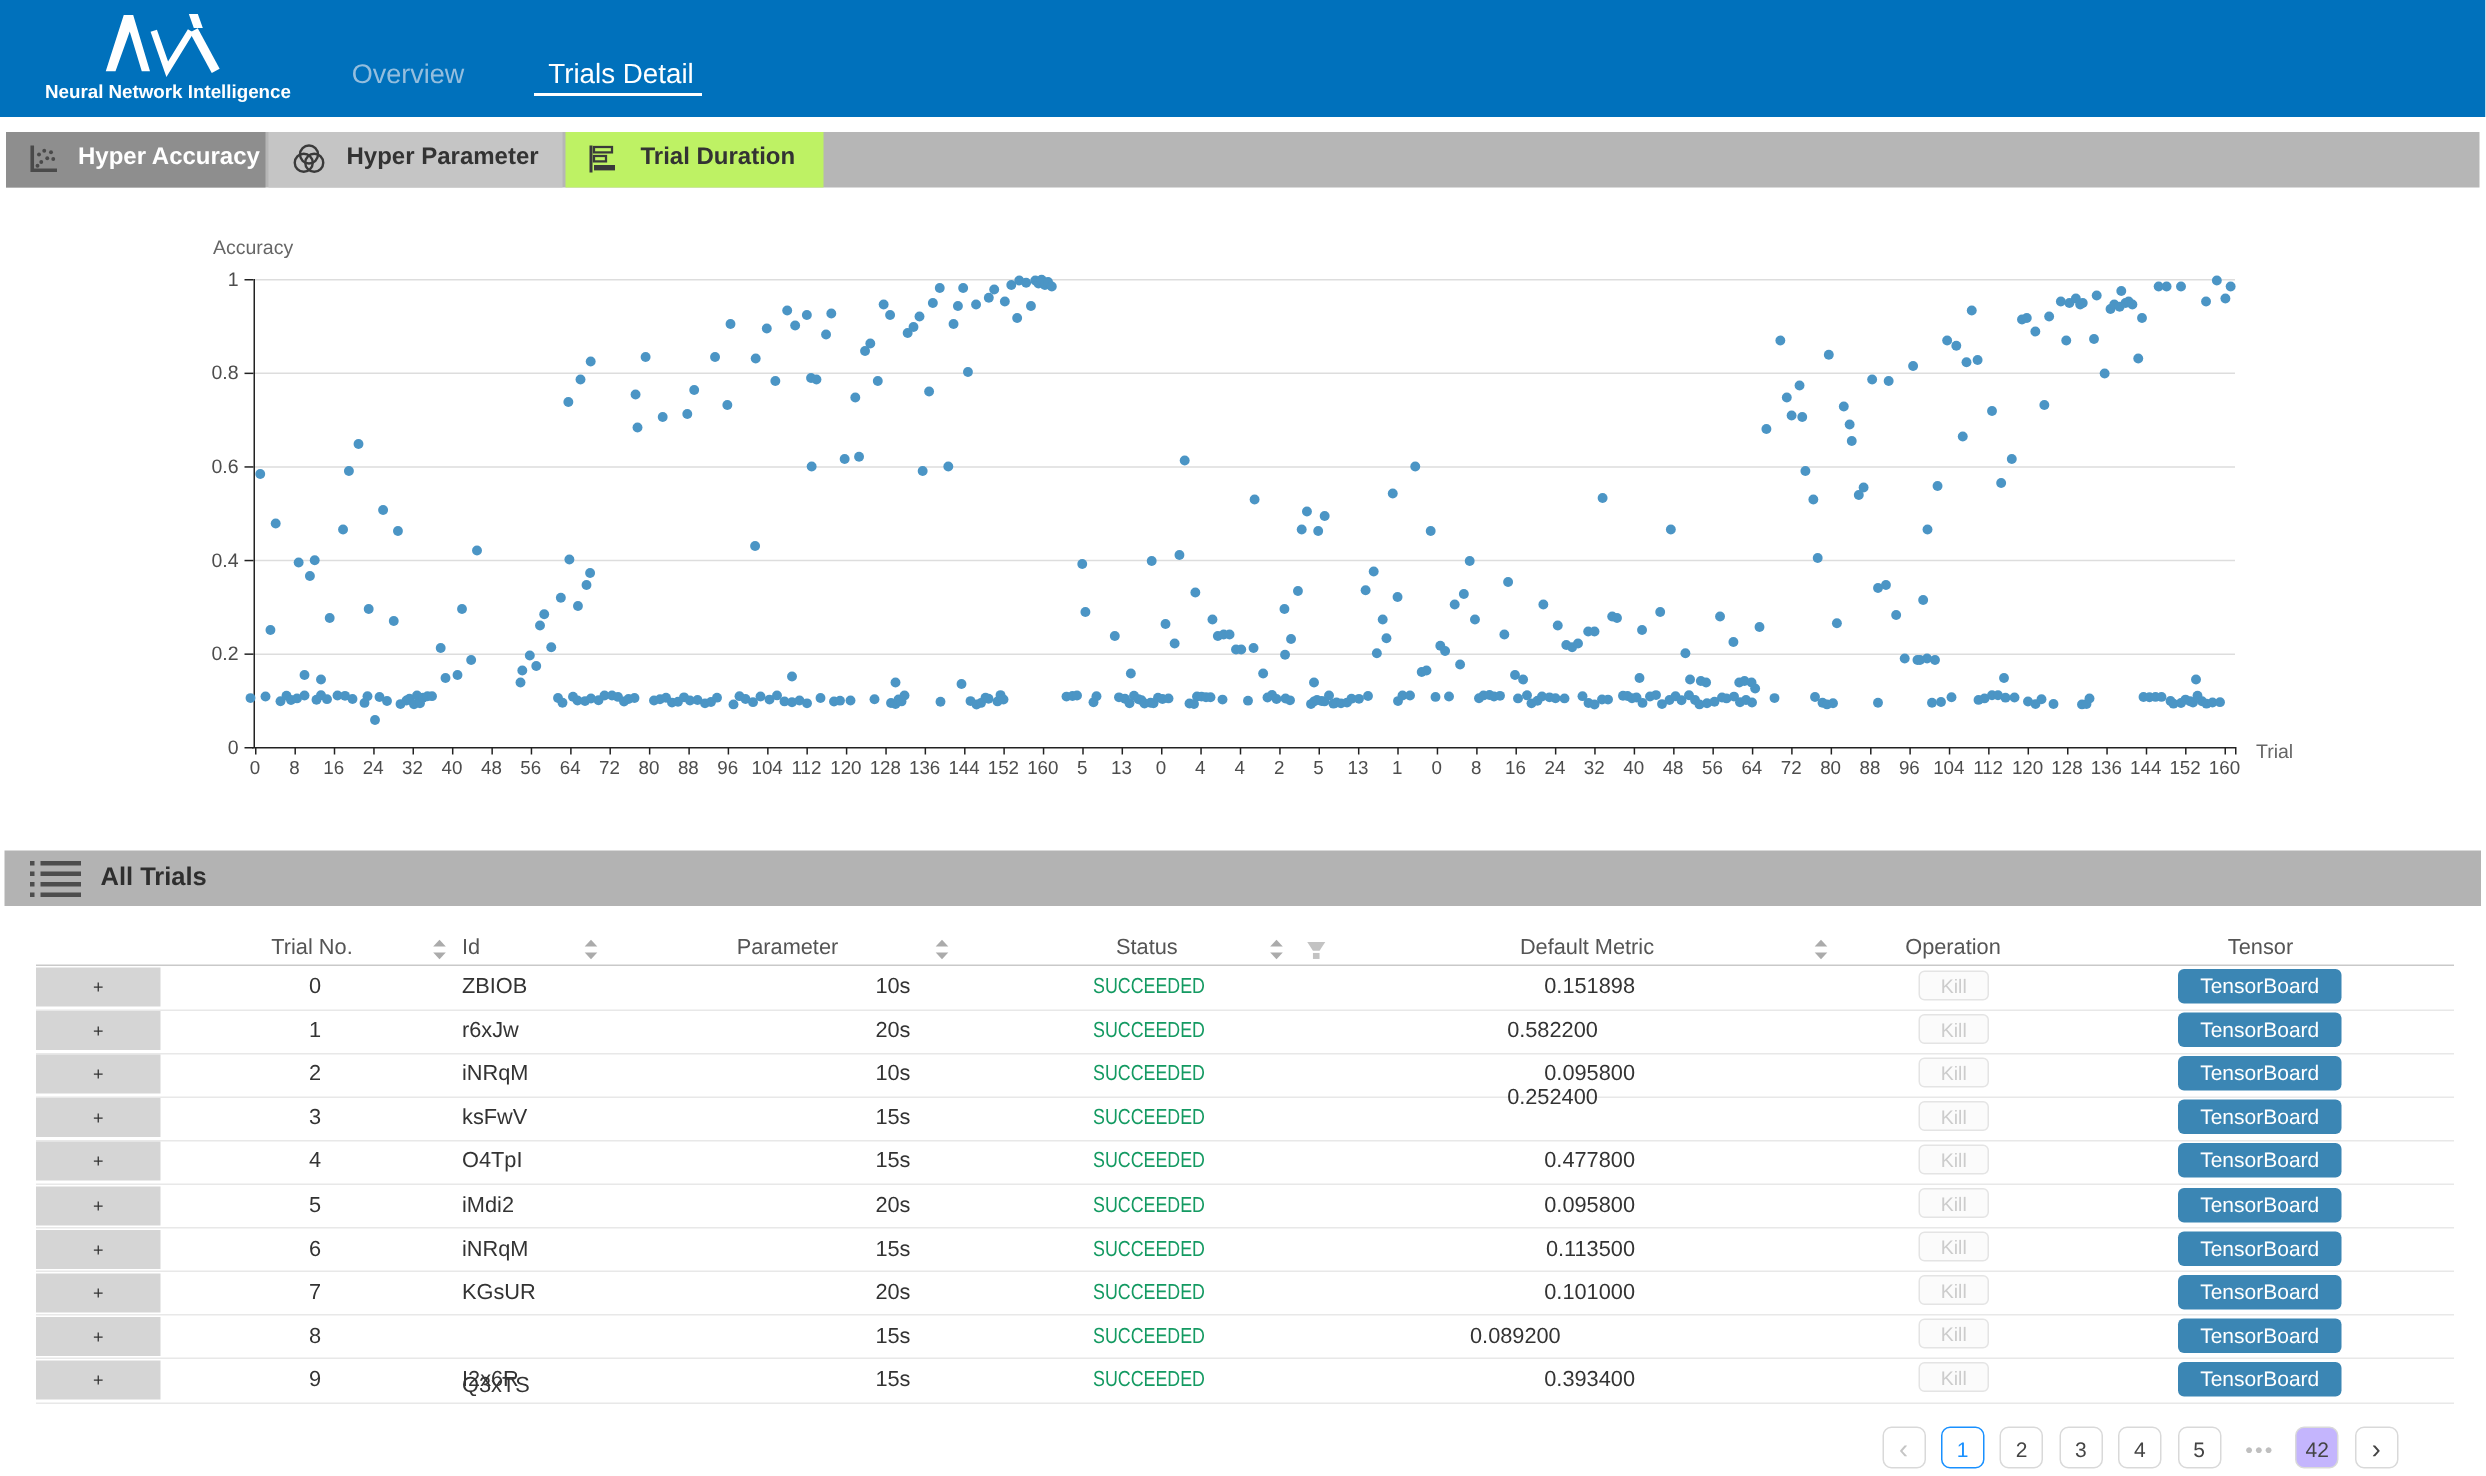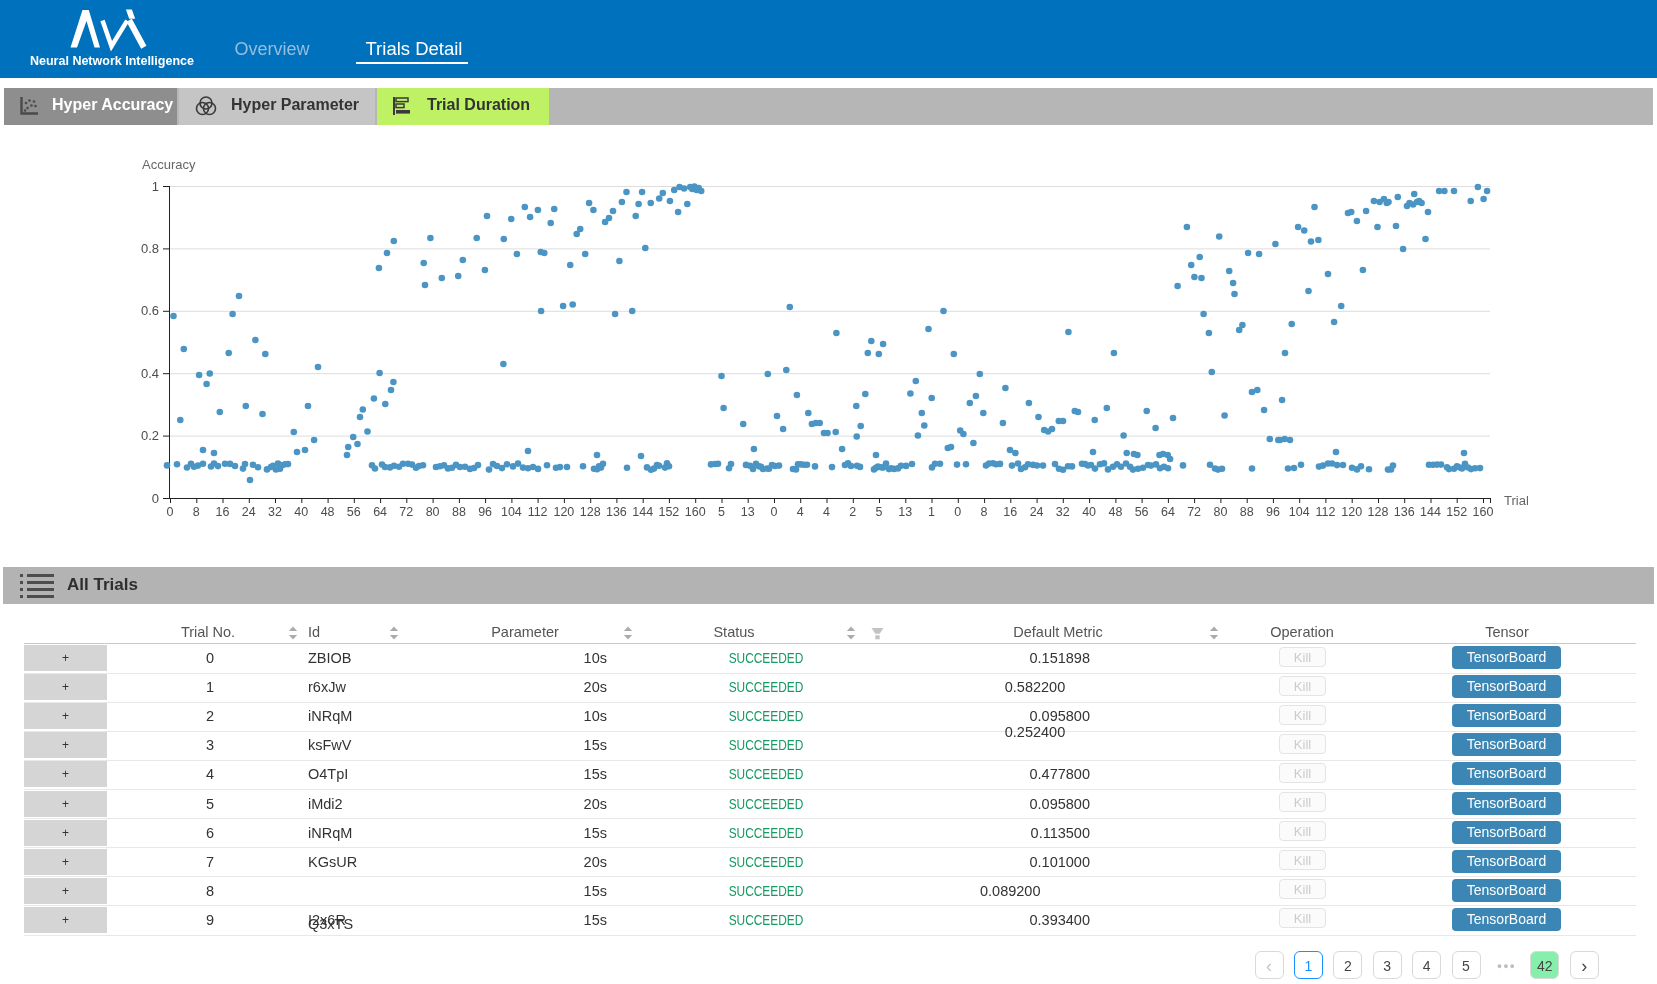--- a/index.html
+++ b/index.html
@@ -649,21 +649,21 @@
 <div class="ht" style="left:308px;top:624px;width:60px;">Id</div>
 <svg width="10" height="14" viewBox="0 0 10 14" style="position:absolute;top:626px;left:389px;">
     <path d="M5 0.5 L9.2 5 L0.8 5 Z" fill="#ababab"></path>
     <path d="M5 13.5 L9.2 9 L0.8 9 Z" fill="#ababab"></path>
   </svg>
 <div class="ht" style="left:475px;top:624px;width:100px;text-align:center;">Parameter</div>
 <svg width="10" height="14" viewBox="0 0 10 14" style="position:absolute;top:626px;left:623px;">
     <path d="M5 0.5 L9.2 5 L0.8 5 Z" fill="#ababab"></path>
     <path d="M5 13.5 L9.2 9 L0.8 9 Z" fill="#ababab"></path>
   </svg>
-<div class="ht" style="left:684px;top:624px;width:100px;text-align:center;">Status</div>
+<div class="ht" style="left:744px;top:624px;width:100px;text-align:left;">Status</div>
 <svg width="10" height="14" viewBox="0 0 10 14" style="position:absolute;top:626px;left:846px;">
     <path d="M5 0.5 L9.2 5 L0.8 5 Z" fill="#ababab"></path>
     <path d="M5 13.5 L9.2 9 L0.8 9 Z" fill="#ababab"></path>
   </svg>
 <svg width="13" height="12" viewBox="0 0 13 12" style="position:absolute;top:628px;left:871px;">
     <path d="M0.5 0 L12.5 0 L8.7 5.8 L4.3 5.8 Z" fill="#c3c3c3"></path>
     <rect x="4.3" y="7.3" width="4.4" height="4" fill="#c3c3c3"></rect>
   </svg>
 <div class="ht" style="left:1008px;top:624px;width:100px;text-align:center;">Default Metric</div>
 <svg width="10" height="14" viewBox="0 0 10 14" style="position:absolute;top:626px;left:1209px;">
@@ -763,13 +763,13 @@
 <div class="ct" style="left:980px;top:912.0px;width:110px;text-align:right;">0.393400</div>
 <div style="position:absolute;left:1279px;top:908.4px;width:47px;height:20px;border:1px solid #e4e4e4;border-radius:4px;background:#fbfbfb;color:#ccc;font-size:13px;text-align:center;line-height:20px;">Kill</div>
 <div style="position:absolute;left:1452px;top:907.9px;width:109px;height:23px;border-radius:4px;background:#3b86b4;color:#fff;font-size:14px;text-align:center;line-height:23px;">TensorBoard</div>
 <div style="position:absolute;left:1254.5px;top:951px;width:29px;height:28px;border:1px solid #d9d9d9;border-radius:6px;background:#fff;color:#c5c5c5;font-size:18px;text-align:center;line-height:28px;">‹</div>
 <div style="position:absolute;left:1293.9px;top:951px;width:29px;height:28px;border:1px solid #1890ff;border-radius:6px;background:#fff;color:#1890ff;font-size:14px;text-align:center;line-height:28px;">1</div>
 <div style="position:absolute;left:1333.3px;top:951px;width:29px;height:28px;border:1px solid #d9d9d9;border-radius:6px;background:#fff;color:#444;font-size:14px;text-align:center;line-height:28px;">2</div>
 <div style="position:absolute;left:1372.7px;top:951px;width:29px;height:28px;border:1px solid #d9d9d9;border-radius:6px;background:#fff;color:#444;font-size:14px;text-align:center;line-height:28px;">3</div>
 <div style="position:absolute;left:1412.1px;top:951px;width:29px;height:28px;border:1px solid #d9d9d9;border-radius:6px;background:#fff;color:#444;font-size:14px;text-align:center;line-height:28px;">4</div>
 <div style="position:absolute;left:1451.5px;top:951px;width:29px;height:28px;border:1px solid #d9d9d9;border-radius:6px;background:#fff;color:#444;font-size:14px;text-align:center;line-height:28px;">5</div>
 <div style="position:absolute;left:1490.9px;top:951px;width:31px;height:30px;text-align:center;line-height:30px;color:#bfbfbf;font-size:9px;letter-spacing:1px;">●●●</div>
-<div style="position:absolute;left:1530.3px;top:951px;width:29px;height:28px;border:1px solid #d9d9d9;border-radius:6px;background:#86efac;color:#444;font-size:14px;text-align:center;line-height:28px;">42</div>
+<div style="position:absolute;left:1530.3px;top:951px;width:29px;height:28px;border:1px solid #d9d9d9;border-radius:6px;background:#c4b5fd;color:#444;font-size:14px;text-align:center;line-height:28px;">42</div>
 <div style="position:absolute;left:1569.7px;top:951px;width:29px;height:28px;border:1px solid #d9d9d9;border-radius:6px;background:#fff;color:#444;font-size:18px;text-align:center;line-height:28px;">›</div>
 </body></html>

